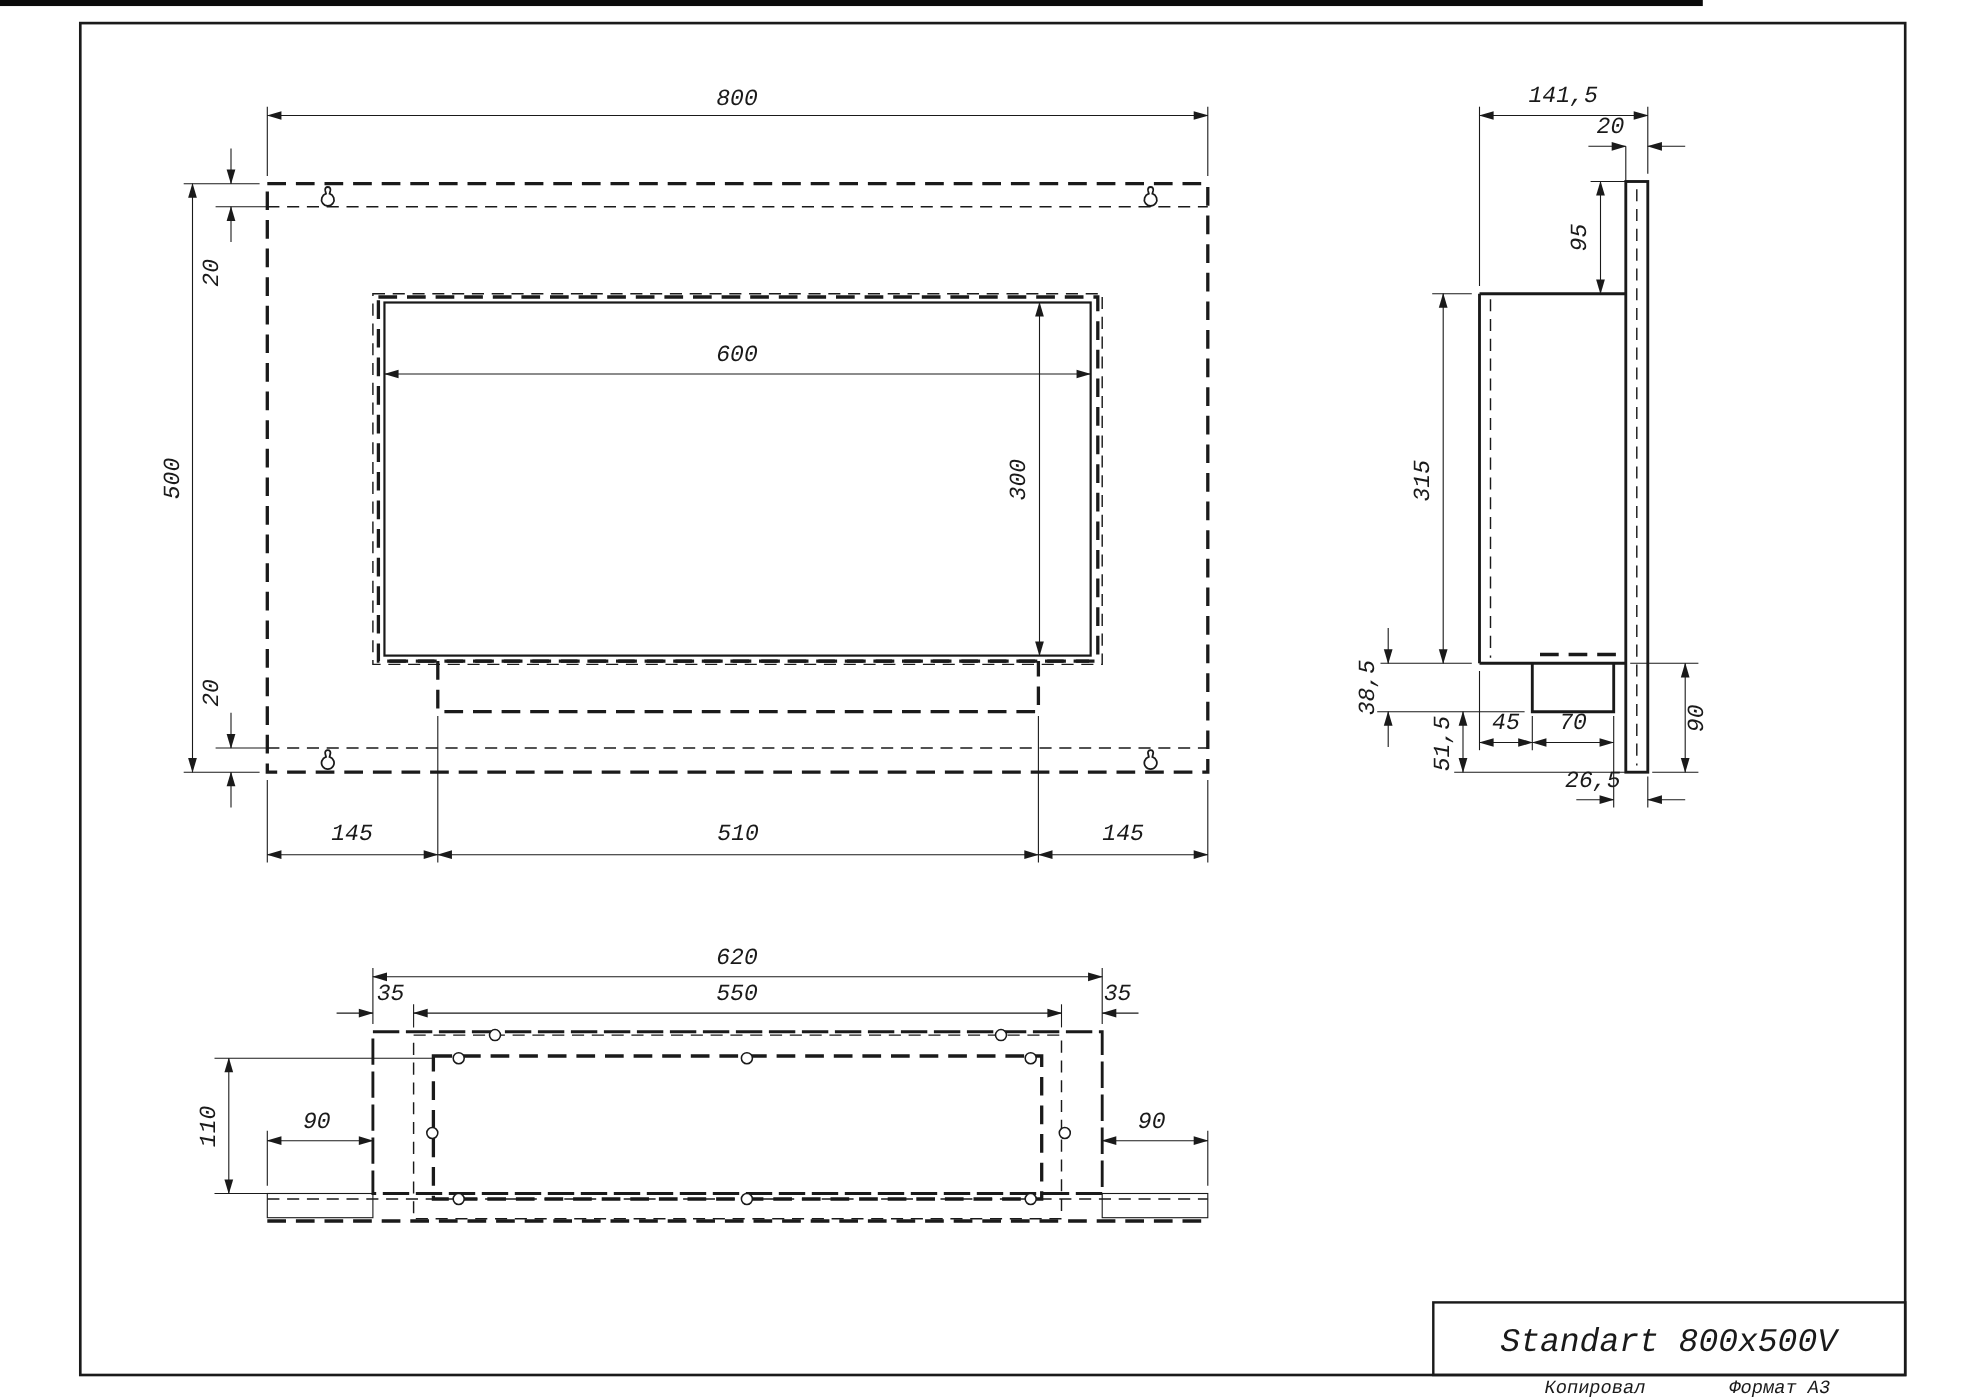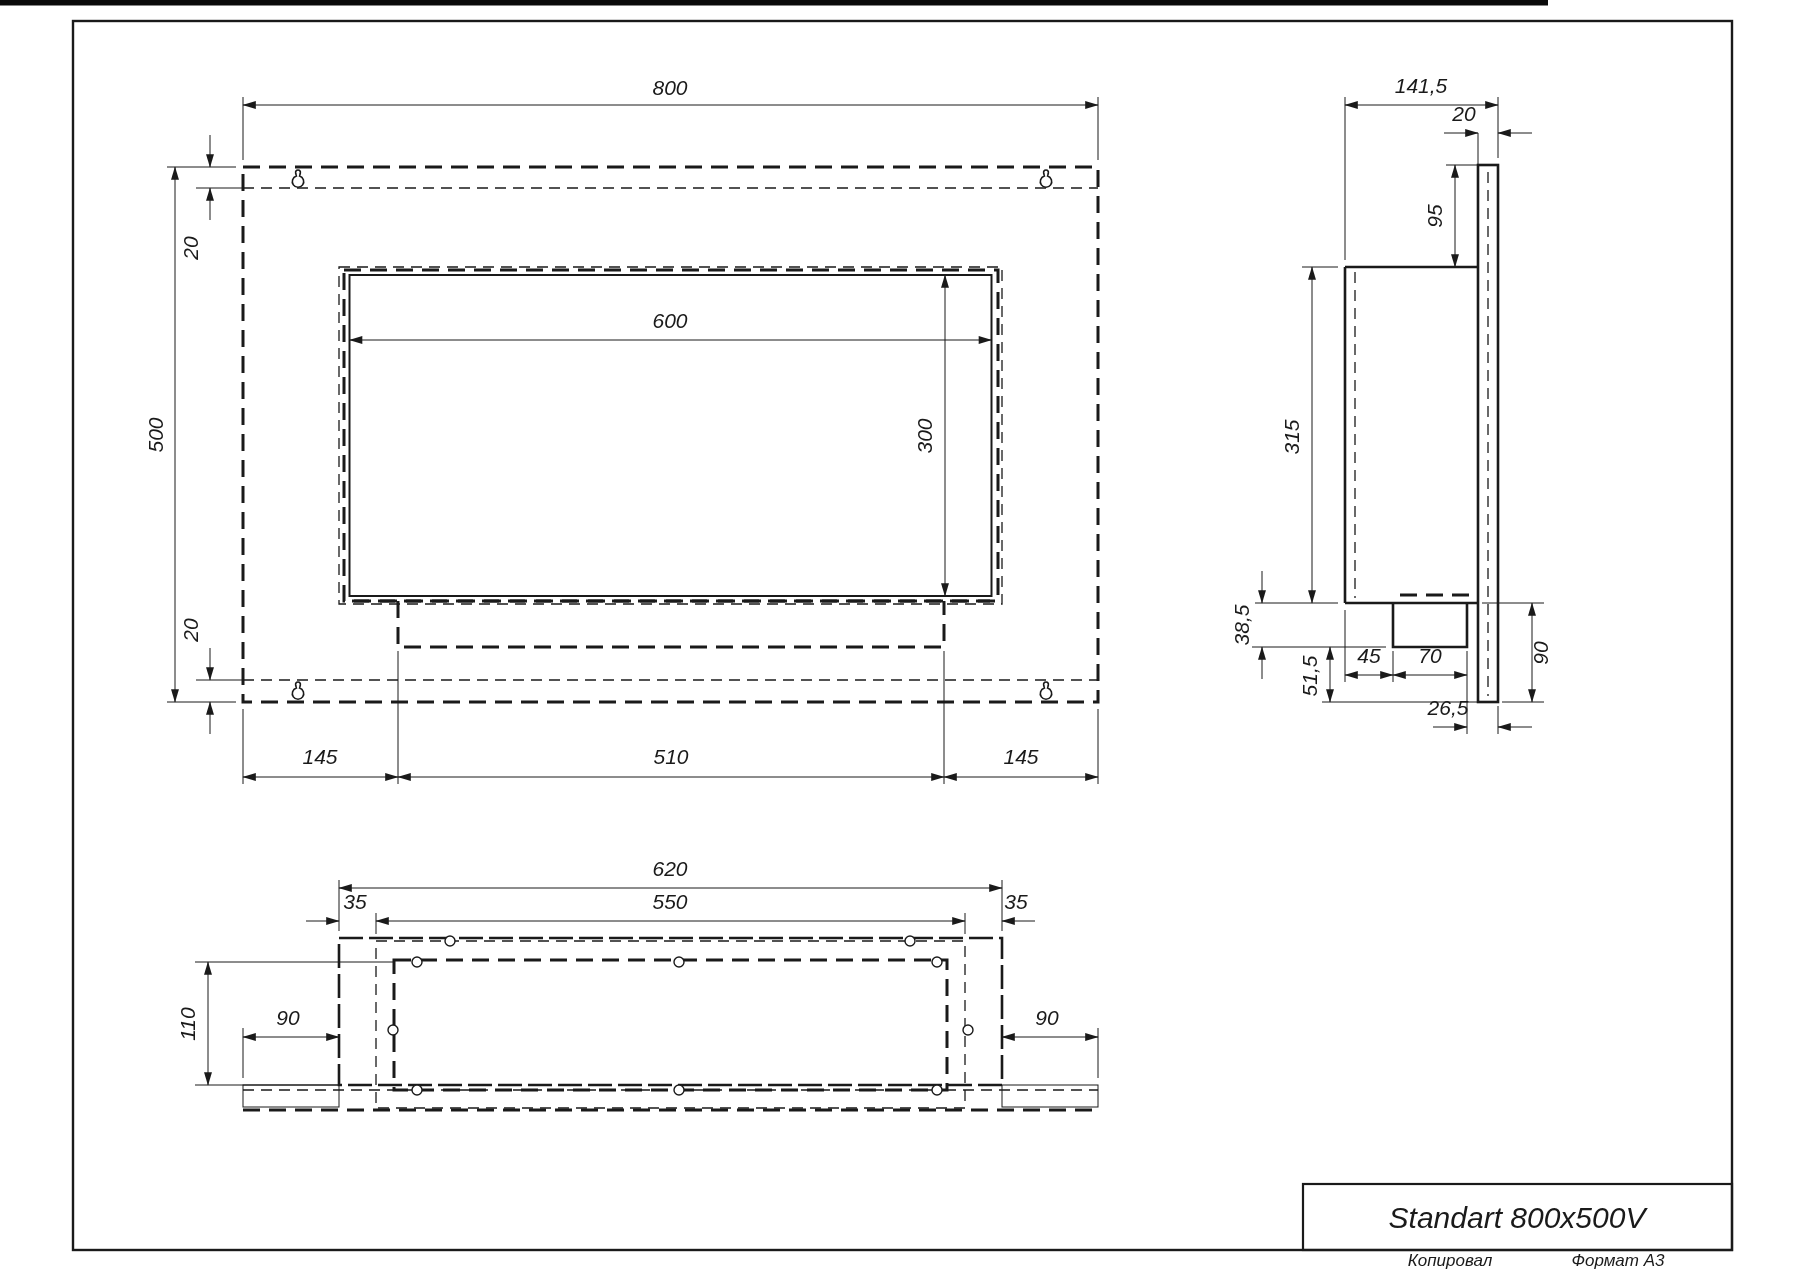--- a/index.html
+++ b/index.html
@@ -1,17 +1,17 @@
 <!DOCTYPE html>
 <html><head>
 <meta charset="utf-8">
 <style>
   html,body{margin:0;padding:0;background:#ffffff;}
   .sheet{position:relative;width:1800px;height:1273px;background:#ffffff;overflow:hidden;
-         font-family:Liberation Sans, sans-serif;}
+         font-family:Liberation Mono, monospace;}
   svg{display:block}
   .ink{stroke:#1a1a1a;}
   .bold{stroke:#1a1a1a;stroke-width:2.6;fill:none;}
   .bolddash{stroke:#1a1a1a;stroke-width:3;fill:none;stroke-dasharray:17 9;}
   .thindash{stroke:#1a1a1a;stroke-width:1.3;fill:none;stroke-dasharray:11 7;}
   .thin{stroke:#1a1a1a;stroke-width:1;fill:none;}
   .dim{stroke:#1a1a1a;stroke-width:1;fill:none;}
   .lbl{fill:#1a1a1a;font-style:italic;font-size:21px;text-anchor:middle;}
   .lbl-big{fill:#1a1a1a;font-style:italic;font-size:30px;text-anchor:middle;}
   .lbl-sm{fill:#1a1a1a;font-style:italic;font-size:17px;text-anchor:middle;}

